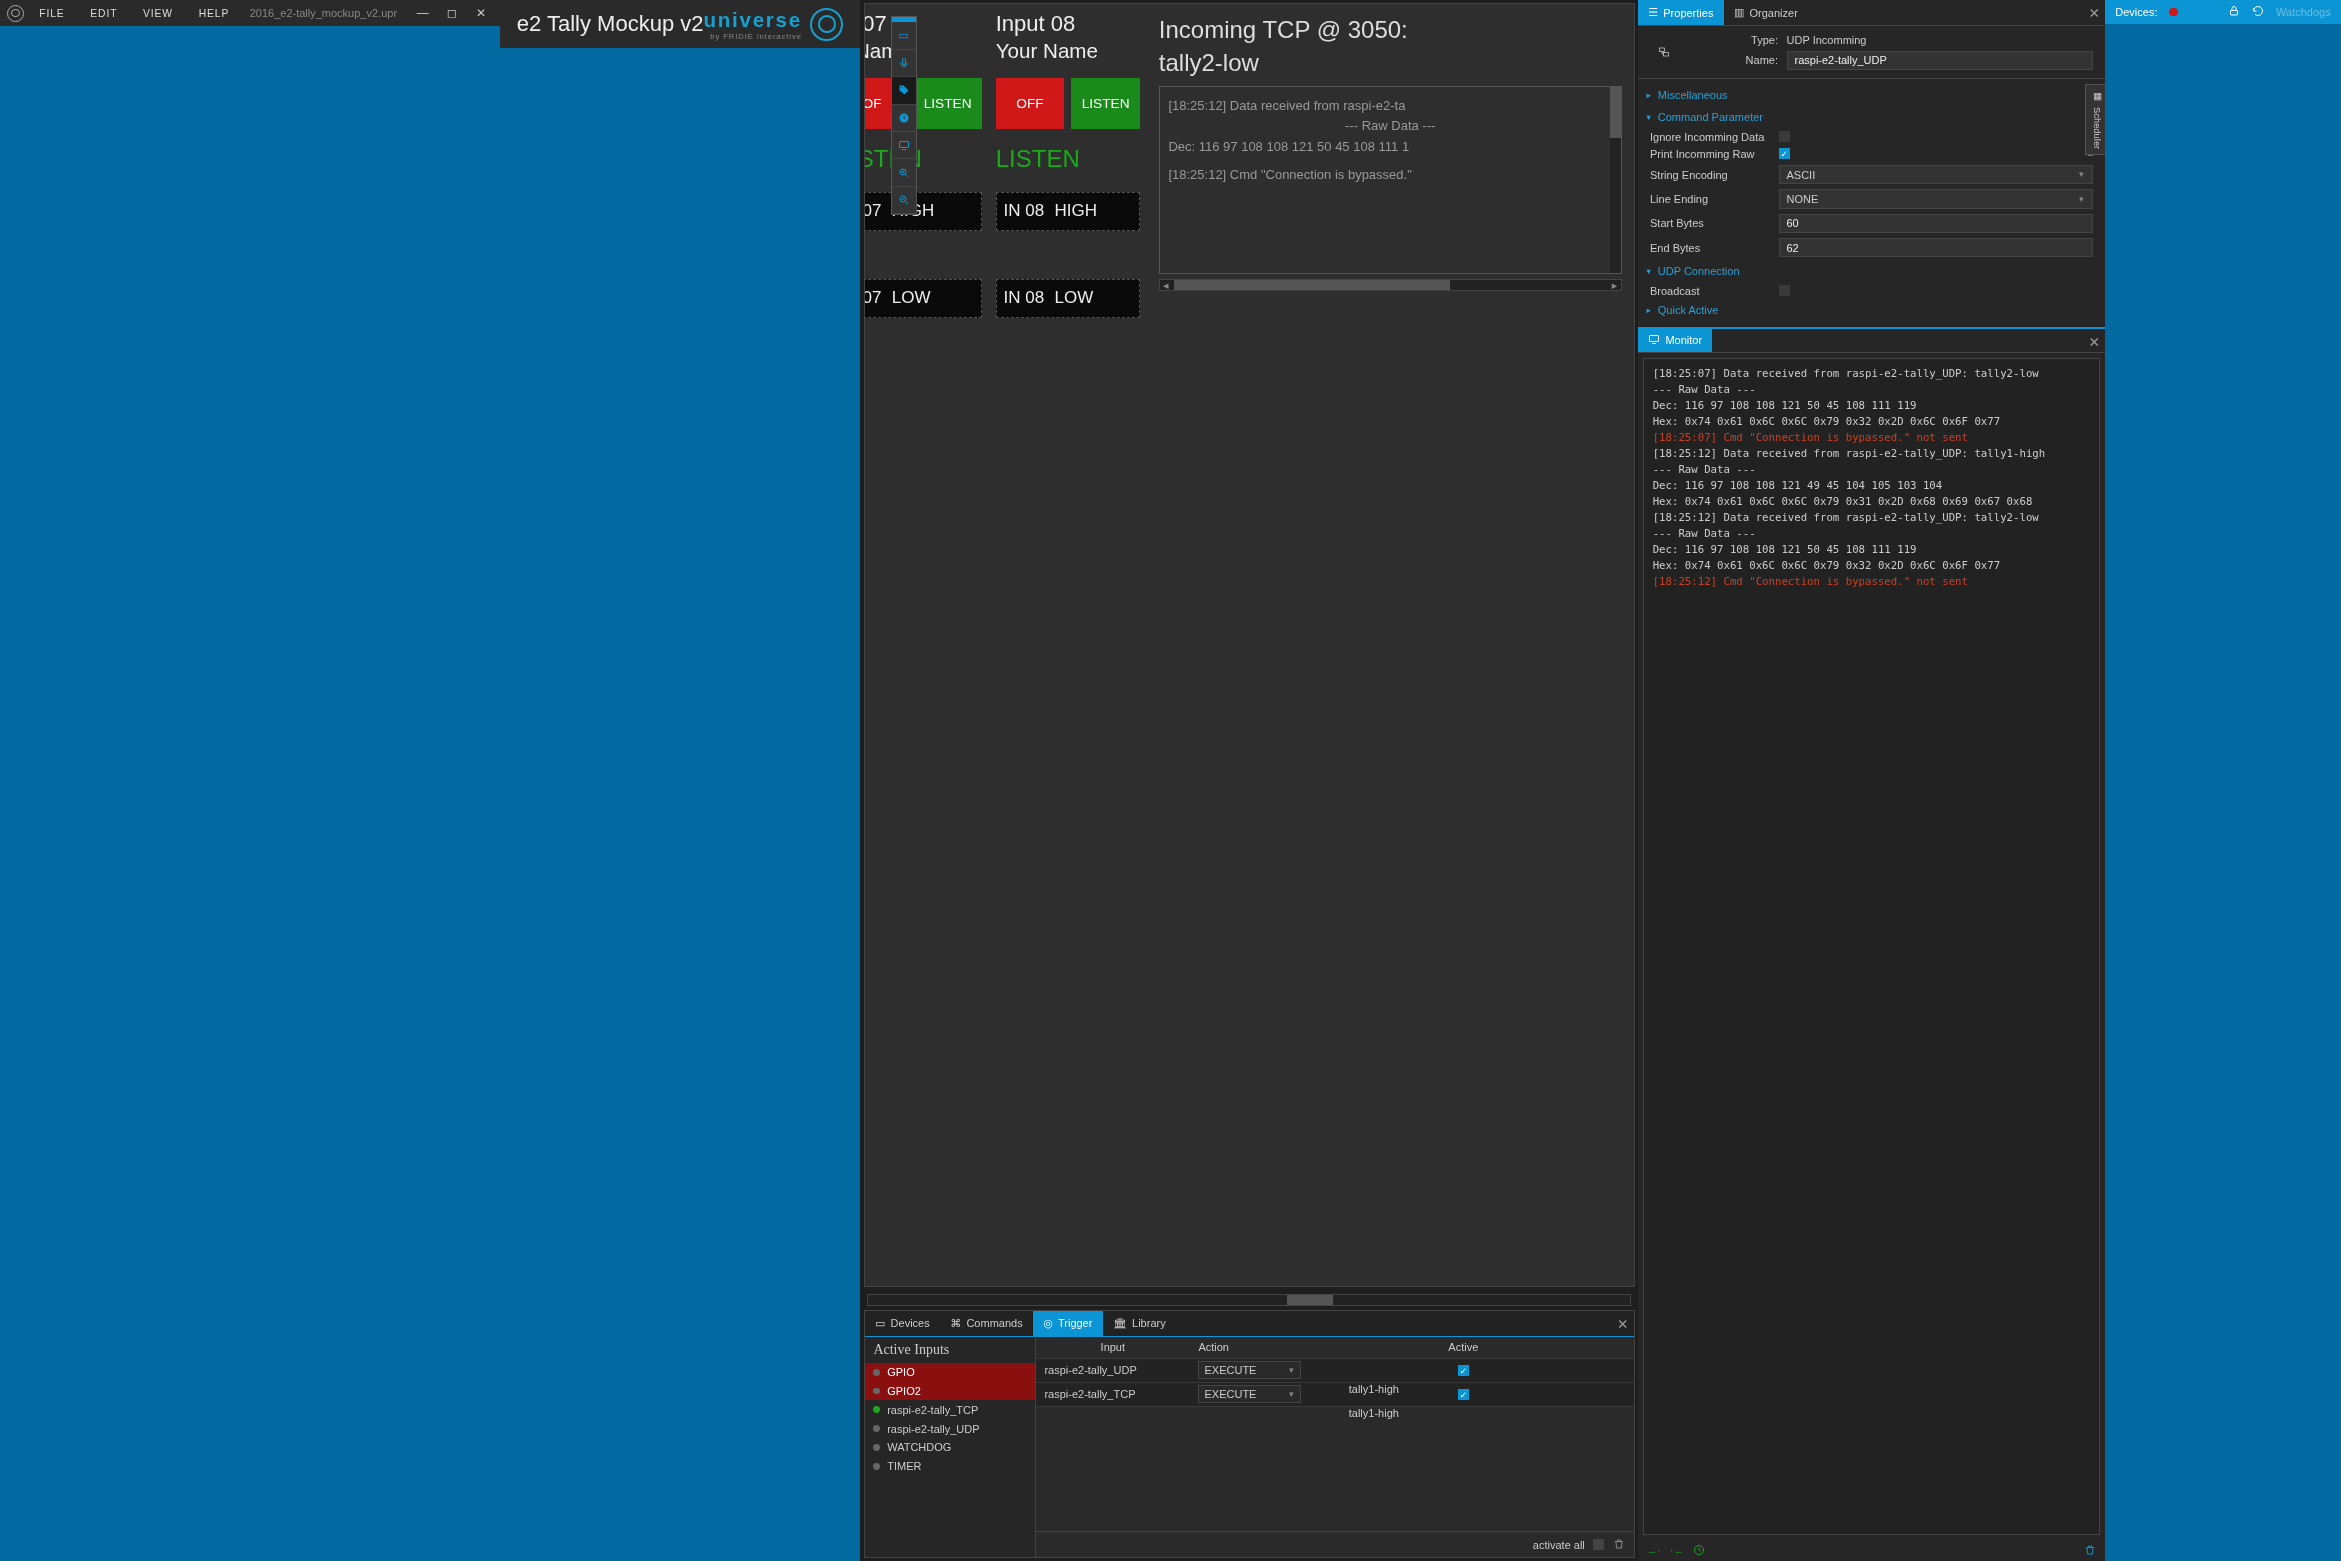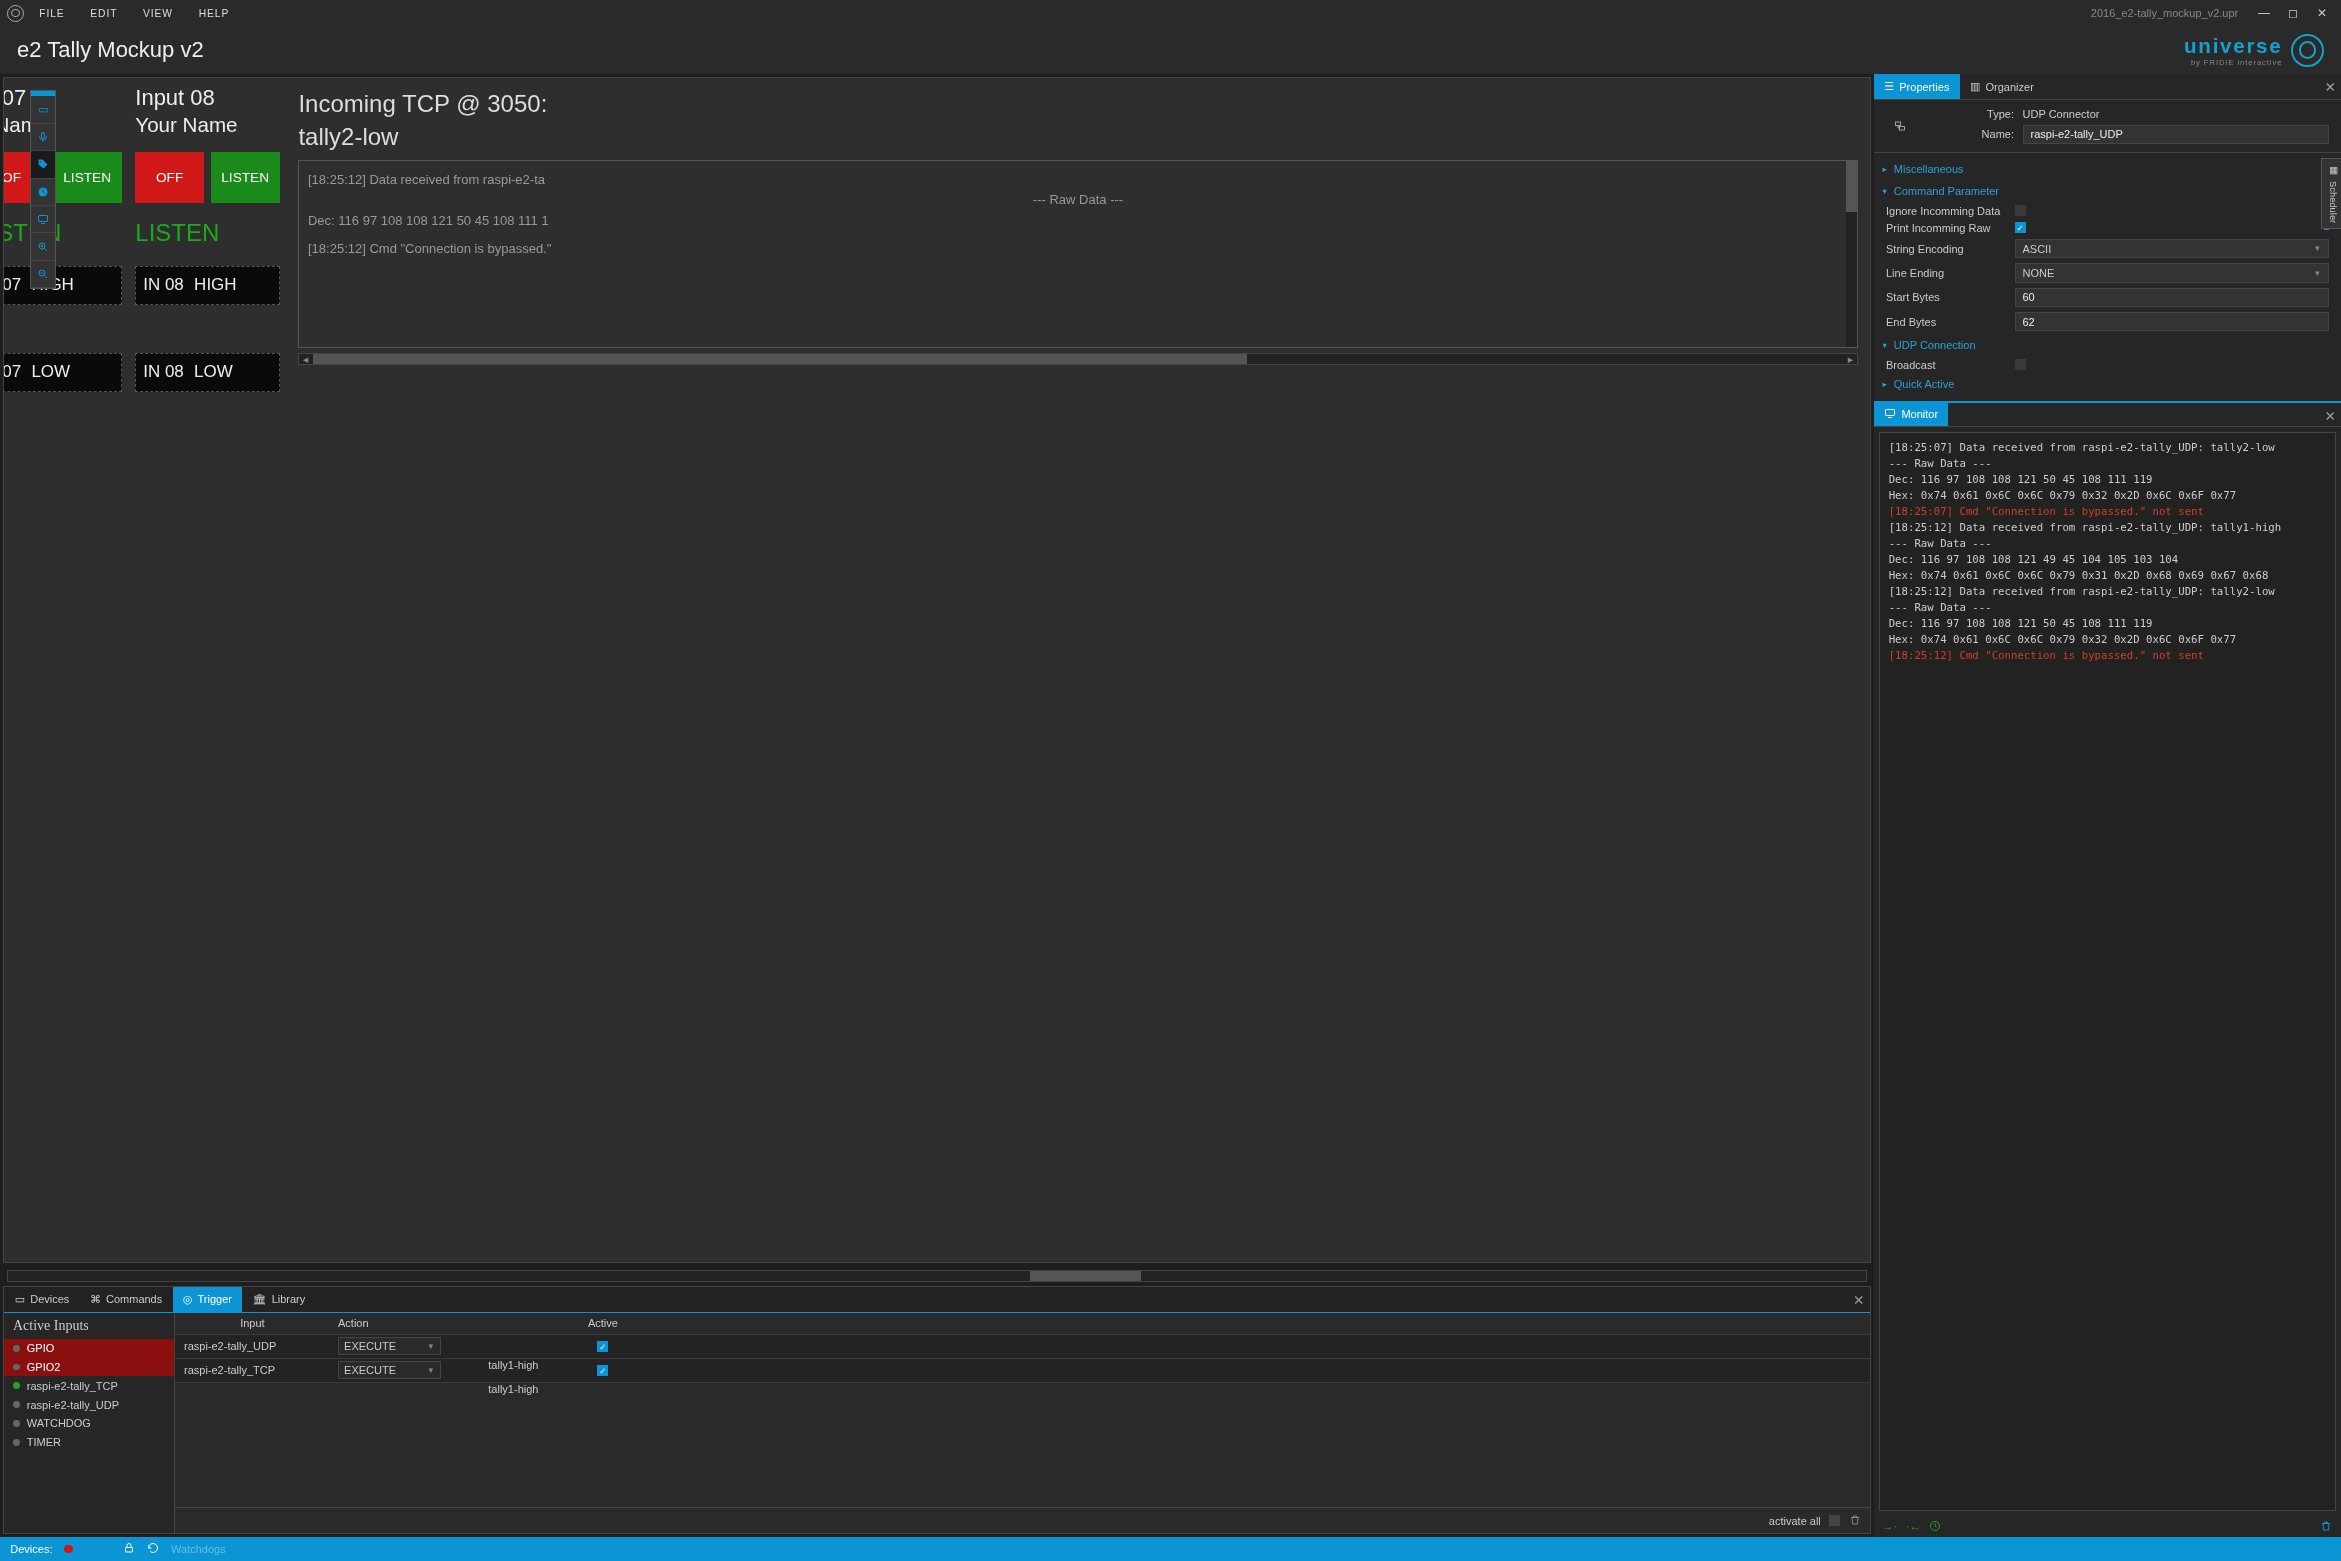--- a/index.html
+++ b/index.html
@@ -1,17 +1,17 @@
 <!DOCTYPE html>
 <html><head>
 <meta charset="utf-8">
 <style>
 * { box-sizing: border-box; margin: 0; padding: 0; }
 html, body { width: 100%; height: 100%; font-family: "Segoe UI", Arial, sans-serif; background: #000; color: #ccc; font-size: 11px; overflow: hidden; }
-.root { display: flex; flex-direction: column; height: 100%; background: #0369a1; }
+.root { display: flex; flex-direction: row; height: 100%; background: #0369a1; }
 .menubar { display: flex; align-items: center; height: 26px; background: #2a2a2a; padding: 0 6.9px; gap: 5.1px; }
 .logo-icon { width: 17px; height: 17px; border: 1.7px solid #aaa; border-radius: 50%; display: flex; align-items: center; justify-content: center; }
 .logo-icon::after { content: ""; width: 6.9px; height: 6.9px; border: 1.7px solid #aaa; border-radius: 50%; }
 .menu-item { padding: 3.4px 10.3px; color: #ddd; font-size: 10.3px; letter-spacing: 0.9px; cursor: pointer; }
 .menubar-spacer { flex: 1; }
 .filename { color: #888; font-size: 11px; padding-right: 8.6px; }
 .win-btn { width: 24px; height: 17px; display: flex; align-items: center; justify-content: center; color: #ccc; cursor: pointer; font-size: 12px; }
 .header2 { display: flex; align-items: center; justify-content: space-between; height: 48px; padding: 0 17px; background: #2a2a2a; }
 .project-title { font-size: 22px; font-weight: 300; color: #eee; }
 .brand { display: flex; align-items: center; gap: 8.6px; color: #15a0d0; }
@@ -358,21 +358,21 @@
           <div class="device-icon-box">
             <svg width="26" height="26" viewBox="0 0 24 24" fill="none" stroke="#ccc" stroke-width="1.5">
                 <rect x="3" y="4" width="10" height="7"></rect>
                 <rect x="11" y="13" width="10" height="7"></rect>
                 <path d="M8 11v5h3"></path>
               </svg>
           </div>
           <div style="flex:1;">
             <div class="kv-row">
               <div class="kv-label right">Type:</div>
-              <div>UDP Connector</div>
+              <div>UDP Incomming</div>
             </div>
             <div class="kv-row">
               <div class="kv-label right">Name:</div>
               <input class="kv-value" value="raspi-e2-tally_UDP" style="">
             </div>
           </div>
         </div>
         <div class="divider" style="margin:5.1px 0;"></div>
         <div class="section-head">
             <span class="arr">▸</span>

